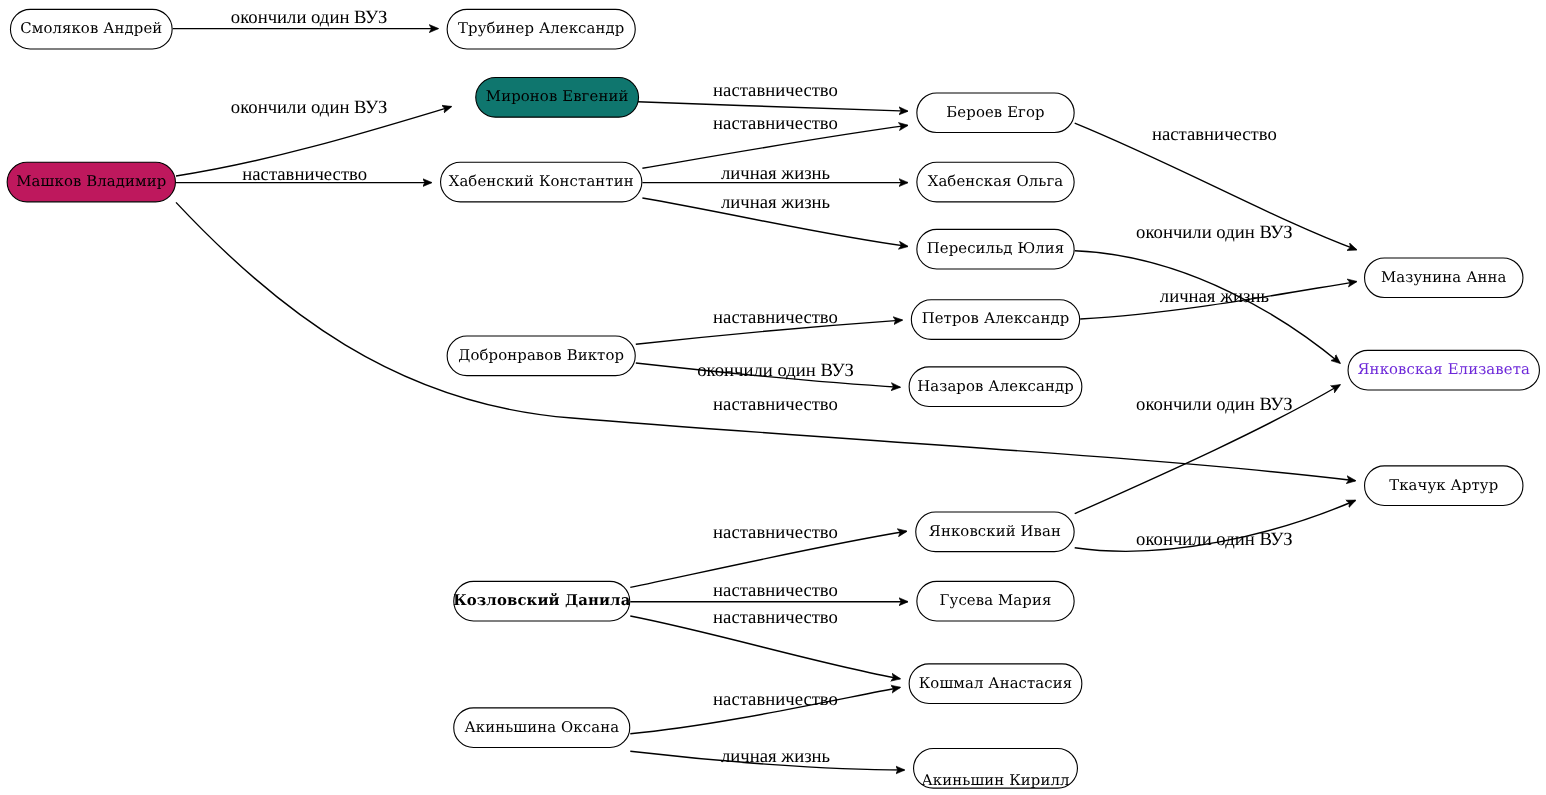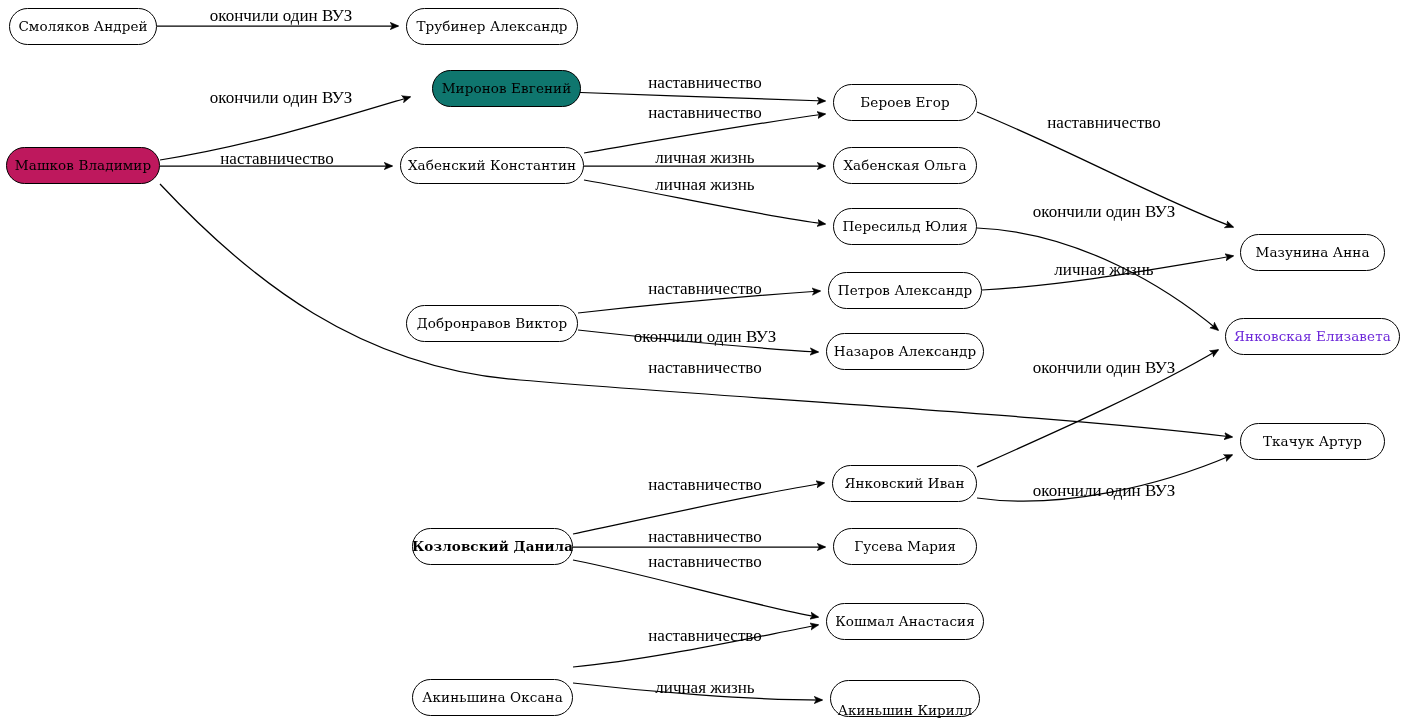--- a/index.html
+++ b/index.html
@@ -145,21 +145,21 @@
       </div>
       <div class="node-box" style="left: 832px; top: 465px; width: 145px; height: 37px; background: rgb(255, 255, 255); border-color: rgb(0, 0, 0);">
         <span class="node-label" style="color: rgb(0, 0, 0);">Янковский Иван</span>
       </div>
       <div class="node-box" style="left: 833px; top: 528px; width: 144px; height: 37px; background: rgb(255, 255, 255); border-color: rgb(0, 0, 0);">
         <span class="node-label" style="color: rgb(0, 0, 0);">Гусева Мария</span>
       </div>
       <div class="node-box" style="left: 826px; top: 603px; width: 158px; height: 37px; background: rgb(255, 255, 255); border-color: rgb(0, 0, 0);">
         <span class="node-label" style="color: rgb(0, 0, 0);">Кошмал Анастасия</span>
       </div>
-      <div class="node-box" style="left: 412px; top: 679px; width: 161px; height: 37px; background: rgb(255, 255, 255); border-color: rgb(0, 0, 0); text-align: right;">
+      <div class="node-box" style="left: 412px; top: 643px; width: 161px; height: 37px; background: rgb(255, 255, 255); border-color: rgb(0, 0, 0); text-align: right;">
         <span class="node-label" style="color: rgb(0, 0, 0);">Акиньшина Оксана</span>
       </div>
       <div class="node-box" style="left: 830px; top: 680px; width: 150px; height: 37px; background: rgb(255, 255, 255); border-color: rgb(0, 0, 0);">
         <span class="node-label" style="color: rgb(0, 0, 0); margin-top: 24px;">Акиньшин Кирилл</span>
       </div>
     </div>
   <div id="edge-labels-layer">
       <div class="edge-label" style="left: 281px; top: 15px; color: rgb(0, 0, 0);">окончили один ВУЗ</div>
       <div class="edge-label" style="left: 281px; top: 97px; color: rgb(0, 0, 0);">окончили один ВУЗ</div>
       <div class="edge-label" style="left: 277px; top: 158px; color: rgb(0, 0, 0);">наставничество</div>

